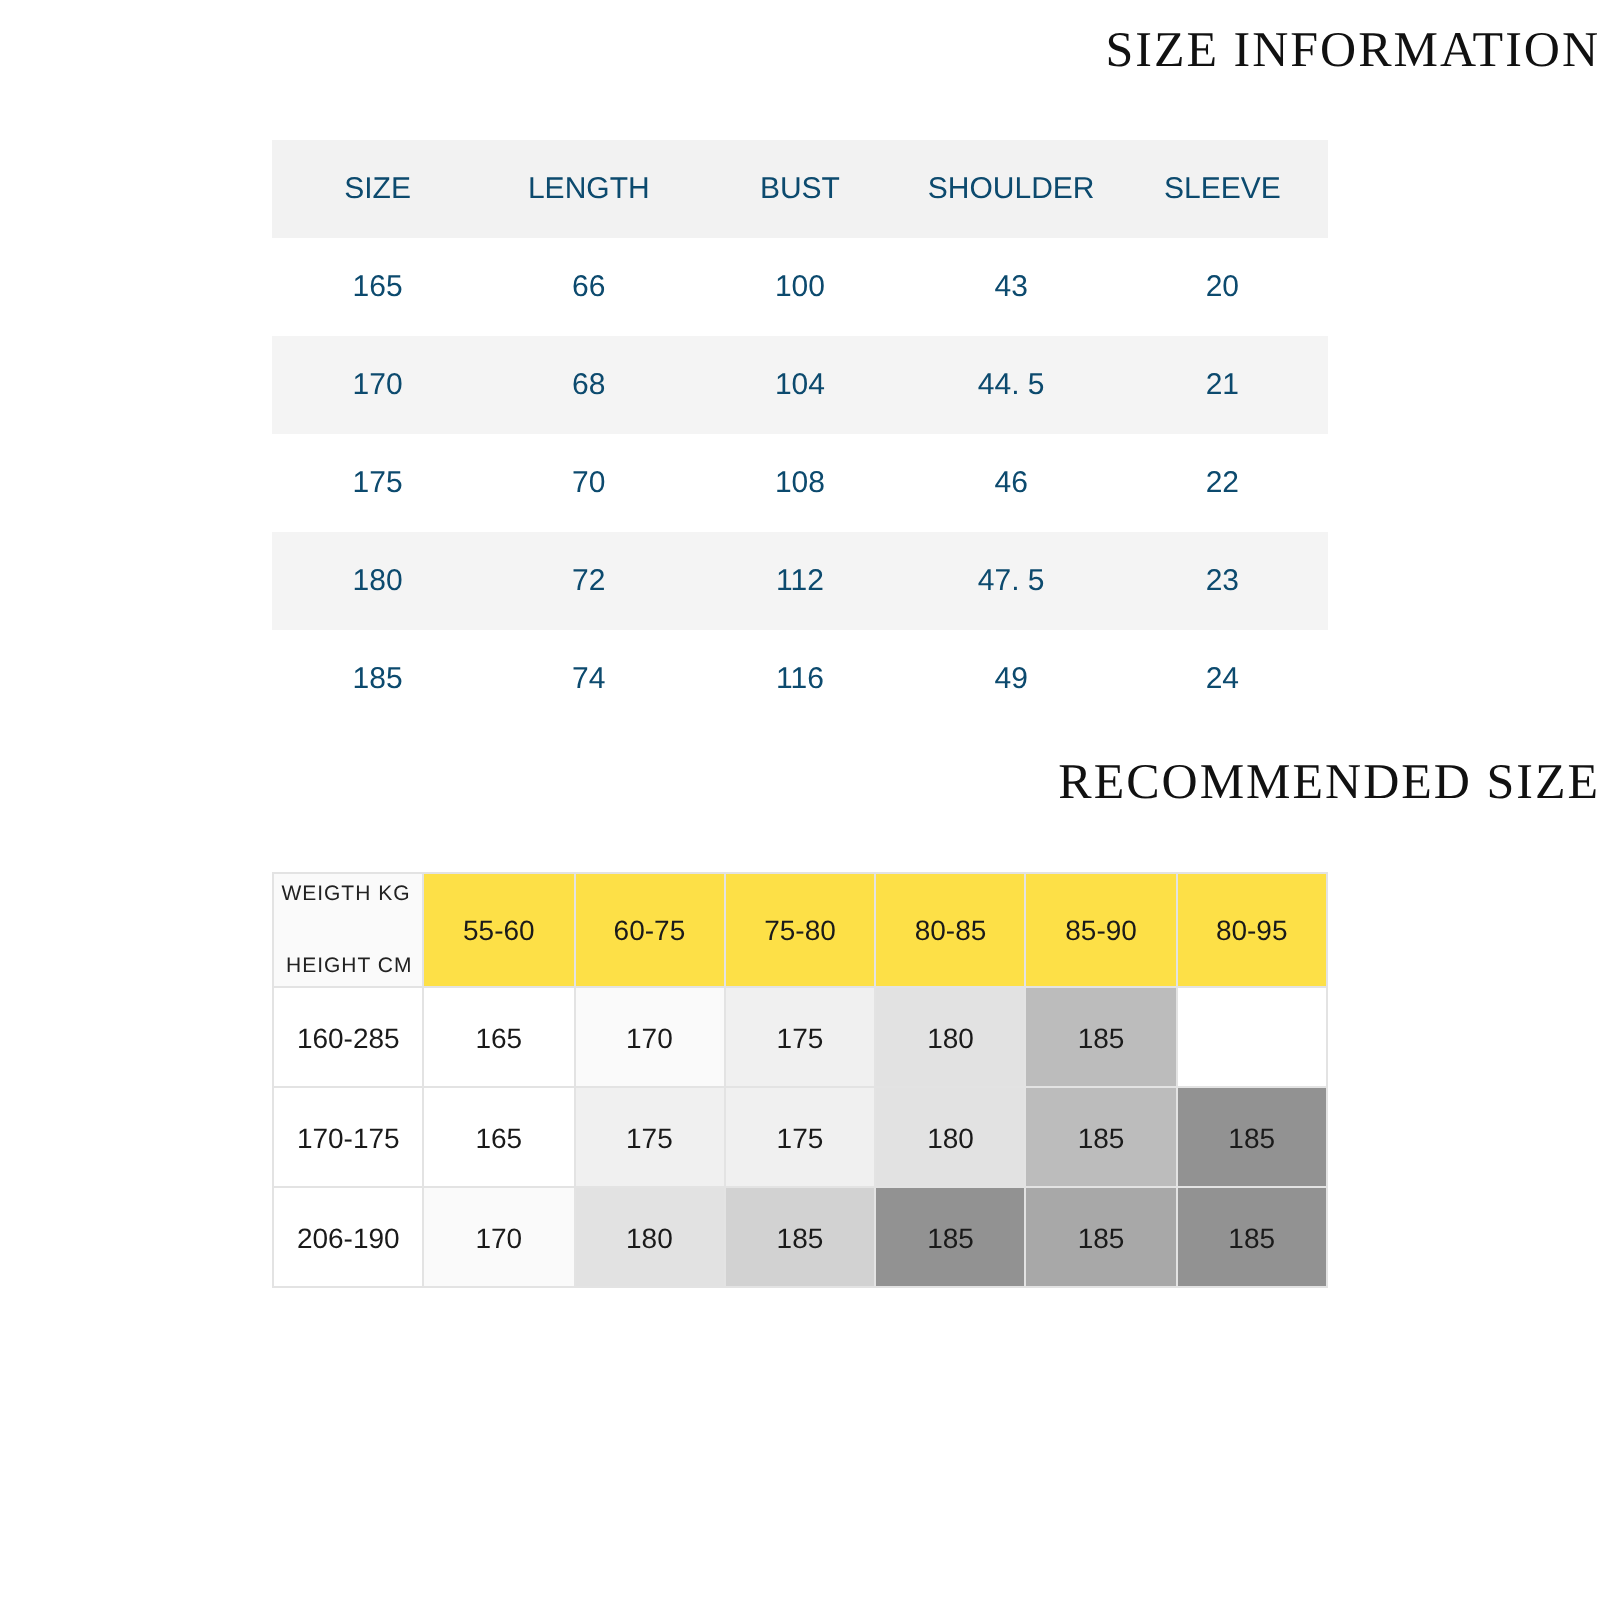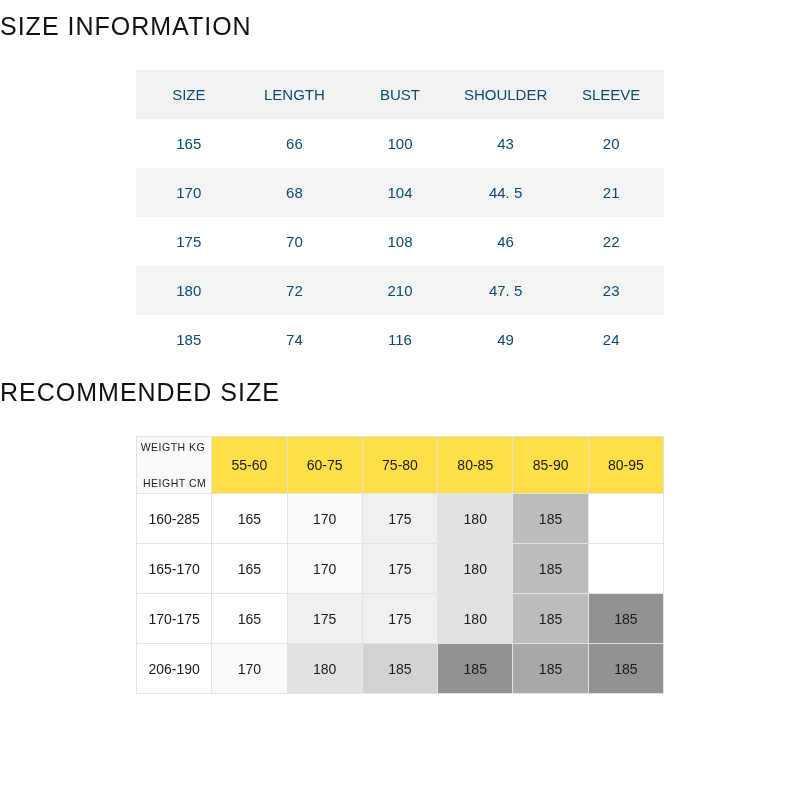--- a/index.html
+++ b/index.html
@@ -11,25 +11,26 @@
     font-family: "Liberation Sans", sans-serif;
     color: #1a1a1a;
   }
   .page {
     position: relative;
     width: 800px;
     height: 800px;
     overflow: hidden;
   }
   .title {
-    text-align: left;
+    text-align: right;
     font-size: 25px;
     letter-spacing: 1px;
     color: #111;
     font-weight: 400;
+    font-family: Liberation Serif, serif;
   }
   #title-size {
     position: absolute;
     top: 12px;
     left: 0;
     width: 800px;
   }
   #title-recommended {
     position: absolute;
     top: 378px;
@@ -168,21 +169,21 @@
       <tr>
         <td>175</td>
         <td>70</td>
         <td>108</td>
         <td>46</td>
         <td>22</td>
       </tr>
       <tr>
         <td>180</td>
         <td>72</td>
-        <td>210</td>
+        <td>112</td>
         <td>47. 5</td>
         <td>23</td>
       </tr>
       <tr>
         <td>185</td>
         <td>74</td>
         <td>116</td>
         <td>49</td>
         <td>24</td>
       </tr>
@@ -205,29 +206,20 @@
         <td>75-80</td>
         <td>80-85</td>
         <td>85-90</td>
         <td>80-95</td>
       </tr>
     </thead>
     <tbody id="rec-body">
 
     <tr>
           <td class="rowhead">160-285</td>
-          <td class="s0">165</td>
-          <td class="s1">170</td>
-          <td class="s2">175</td>
-          <td class="s3">180</td>
-          <td class="s5">185</td>
-          <td class="blank"></td>
-        </tr>
-        <tr>
-          <td class="rowhead">165-170</td>
           <td class="s0">165</td>
           <td class="s1">170</td>
           <td class="s2">175</td>
           <td class="s3">180</td>
           <td class="s5">185</td>
           <td class="blank"></td>
         </tr>
         <tr>
           <td class="rowhead">170-175</td>
           <td class="s0">165</td>

